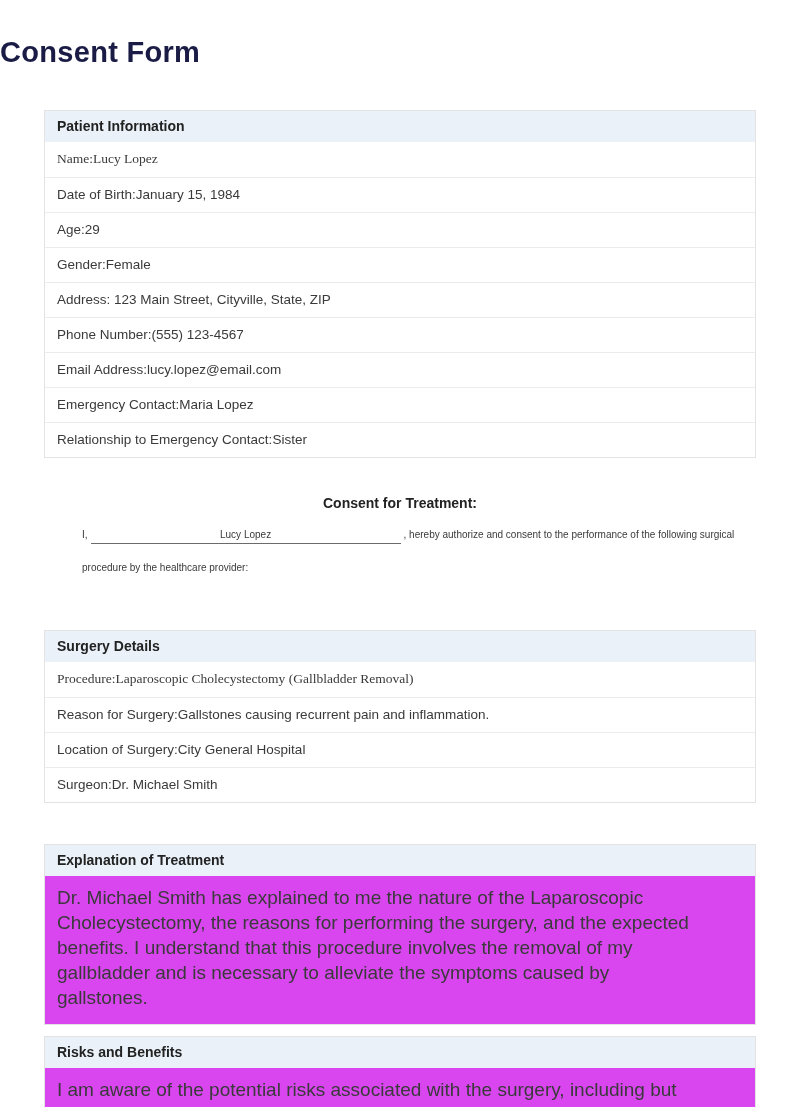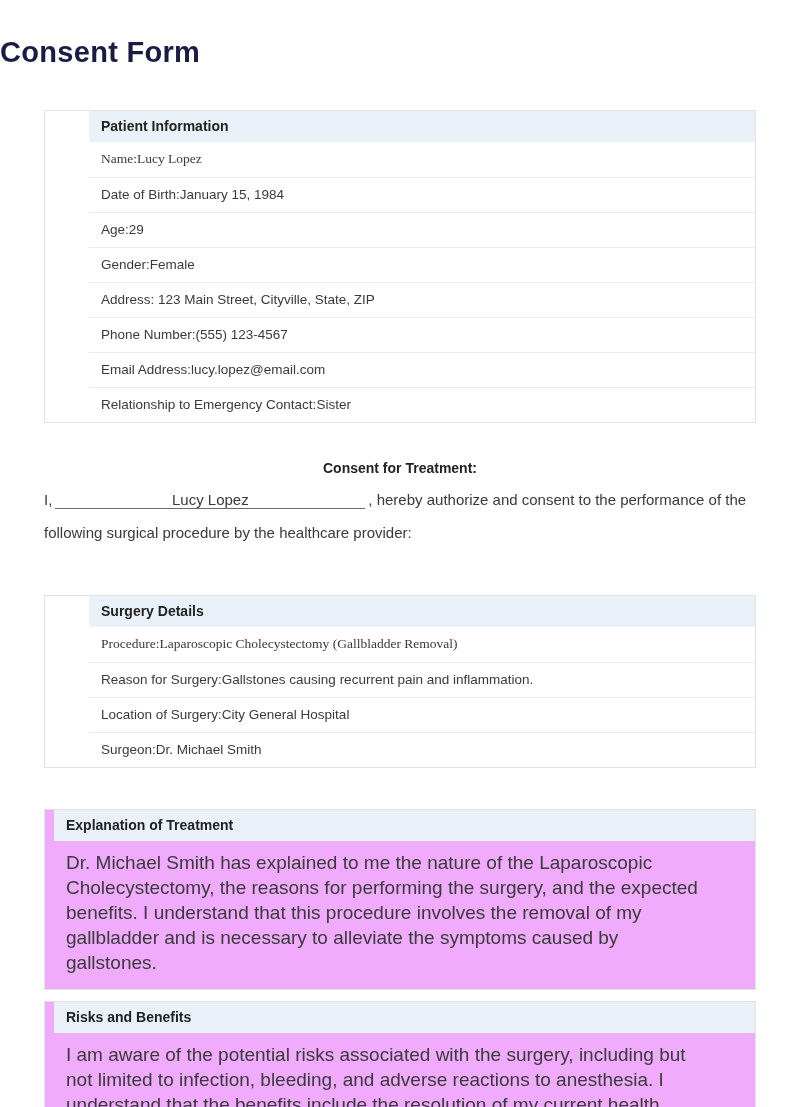--- a/index.html
+++ b/index.html
@@ -32,21 +32,20 @@
   }
   .content {
     width: 712px;
     margin: 0 auto;
   }
   
   .info-table {
     margin-top: 41px;
     border: 1px solid var(--border-color);
     background: #ffffff;
-    padding-left: 44px;
   }
   .table-header, .text-section-header {
     background: var(--section-header-bg);
     font-size: 14px;
     font-weight: bold;
     color: var(--heading-color);
     padding: 7px 12px 8px;
   }
   .table-row {
     font-size: 13.5px;
@@ -58,40 +57,40 @@
   
   .consent-heading {
     margin-top: 37px;
     font-size: 14px;
     font-weight: bold;
     color: var(--heading-color);
     text-align: center;
   }
   .consent-text {
     margin-top: 7px;
-    font-size: 15px;
+    font-size: 10px;
     line-height: 33px;
     color: var(--text-color);
+    margin-left: 38px;
   }
   .signature-line {
     display: inline-block;
     width: 310px;
     margin: 0 3px;
     text-align: center;
     border-bottom: 1px solid #6b6b6b;
     line-height: 17px;
     vertical-align: baseline;
   }
   
   .surgery-table { margin-top: 46px; }
   
   .text-section {
     border: 1px solid var(--border-color);
-    background: #f0abfc;
-    padding-left: 9px;
+    background: #d946ef;
   }
   .explanation-section { margin-top: 41px; }
   .risks-section { margin-top: 11px; }
   .text-section-body {
     font-size: 19px;
     line-height: 25px;
     color: var(--text-color);
     padding: 9px 50px 14px 12px;
   }
   .risks-section .text-section-body { padding-bottom: 42px; }
@@ -115,20 +114,21 @@
   <div class="table-row"><span>Age:</span><span>29</span></div>
 
   <div class="table-row"><span>Gender:</span><span>Female</span></div>
 
   <div class="table-row"><span>Address: </span><span>123 Main Street, Cityville, State, ZIP</span></div>
 
   <div class="table-row"><span>Phone Number:</span><span>(555) 123-4567</span></div>
 
   <div class="table-row"><span>Email Address:</span><span>lucy.lopez@email.com</span></div>
 
+  <div class="table-row"><span>Emergency Contact:</span><span>Maria Lopez</span></div>
 
   <div class="table-row"><span>Relationship to Emergency Contact:</span><span>Sister</span></div>
 </div>
     </section>
 
     <h2 class="consent-heading">Consent for Treatment:</h2>
 
     <p class="consent-text"><span>I,</span><span class="signature-line"><span>Lucy Lopez</span></span><span>, hereby authorize and consent to the performance of the following surgical procedure by the healthcare provider:</span></p>
 
     <section class="info-table surgery-table">

